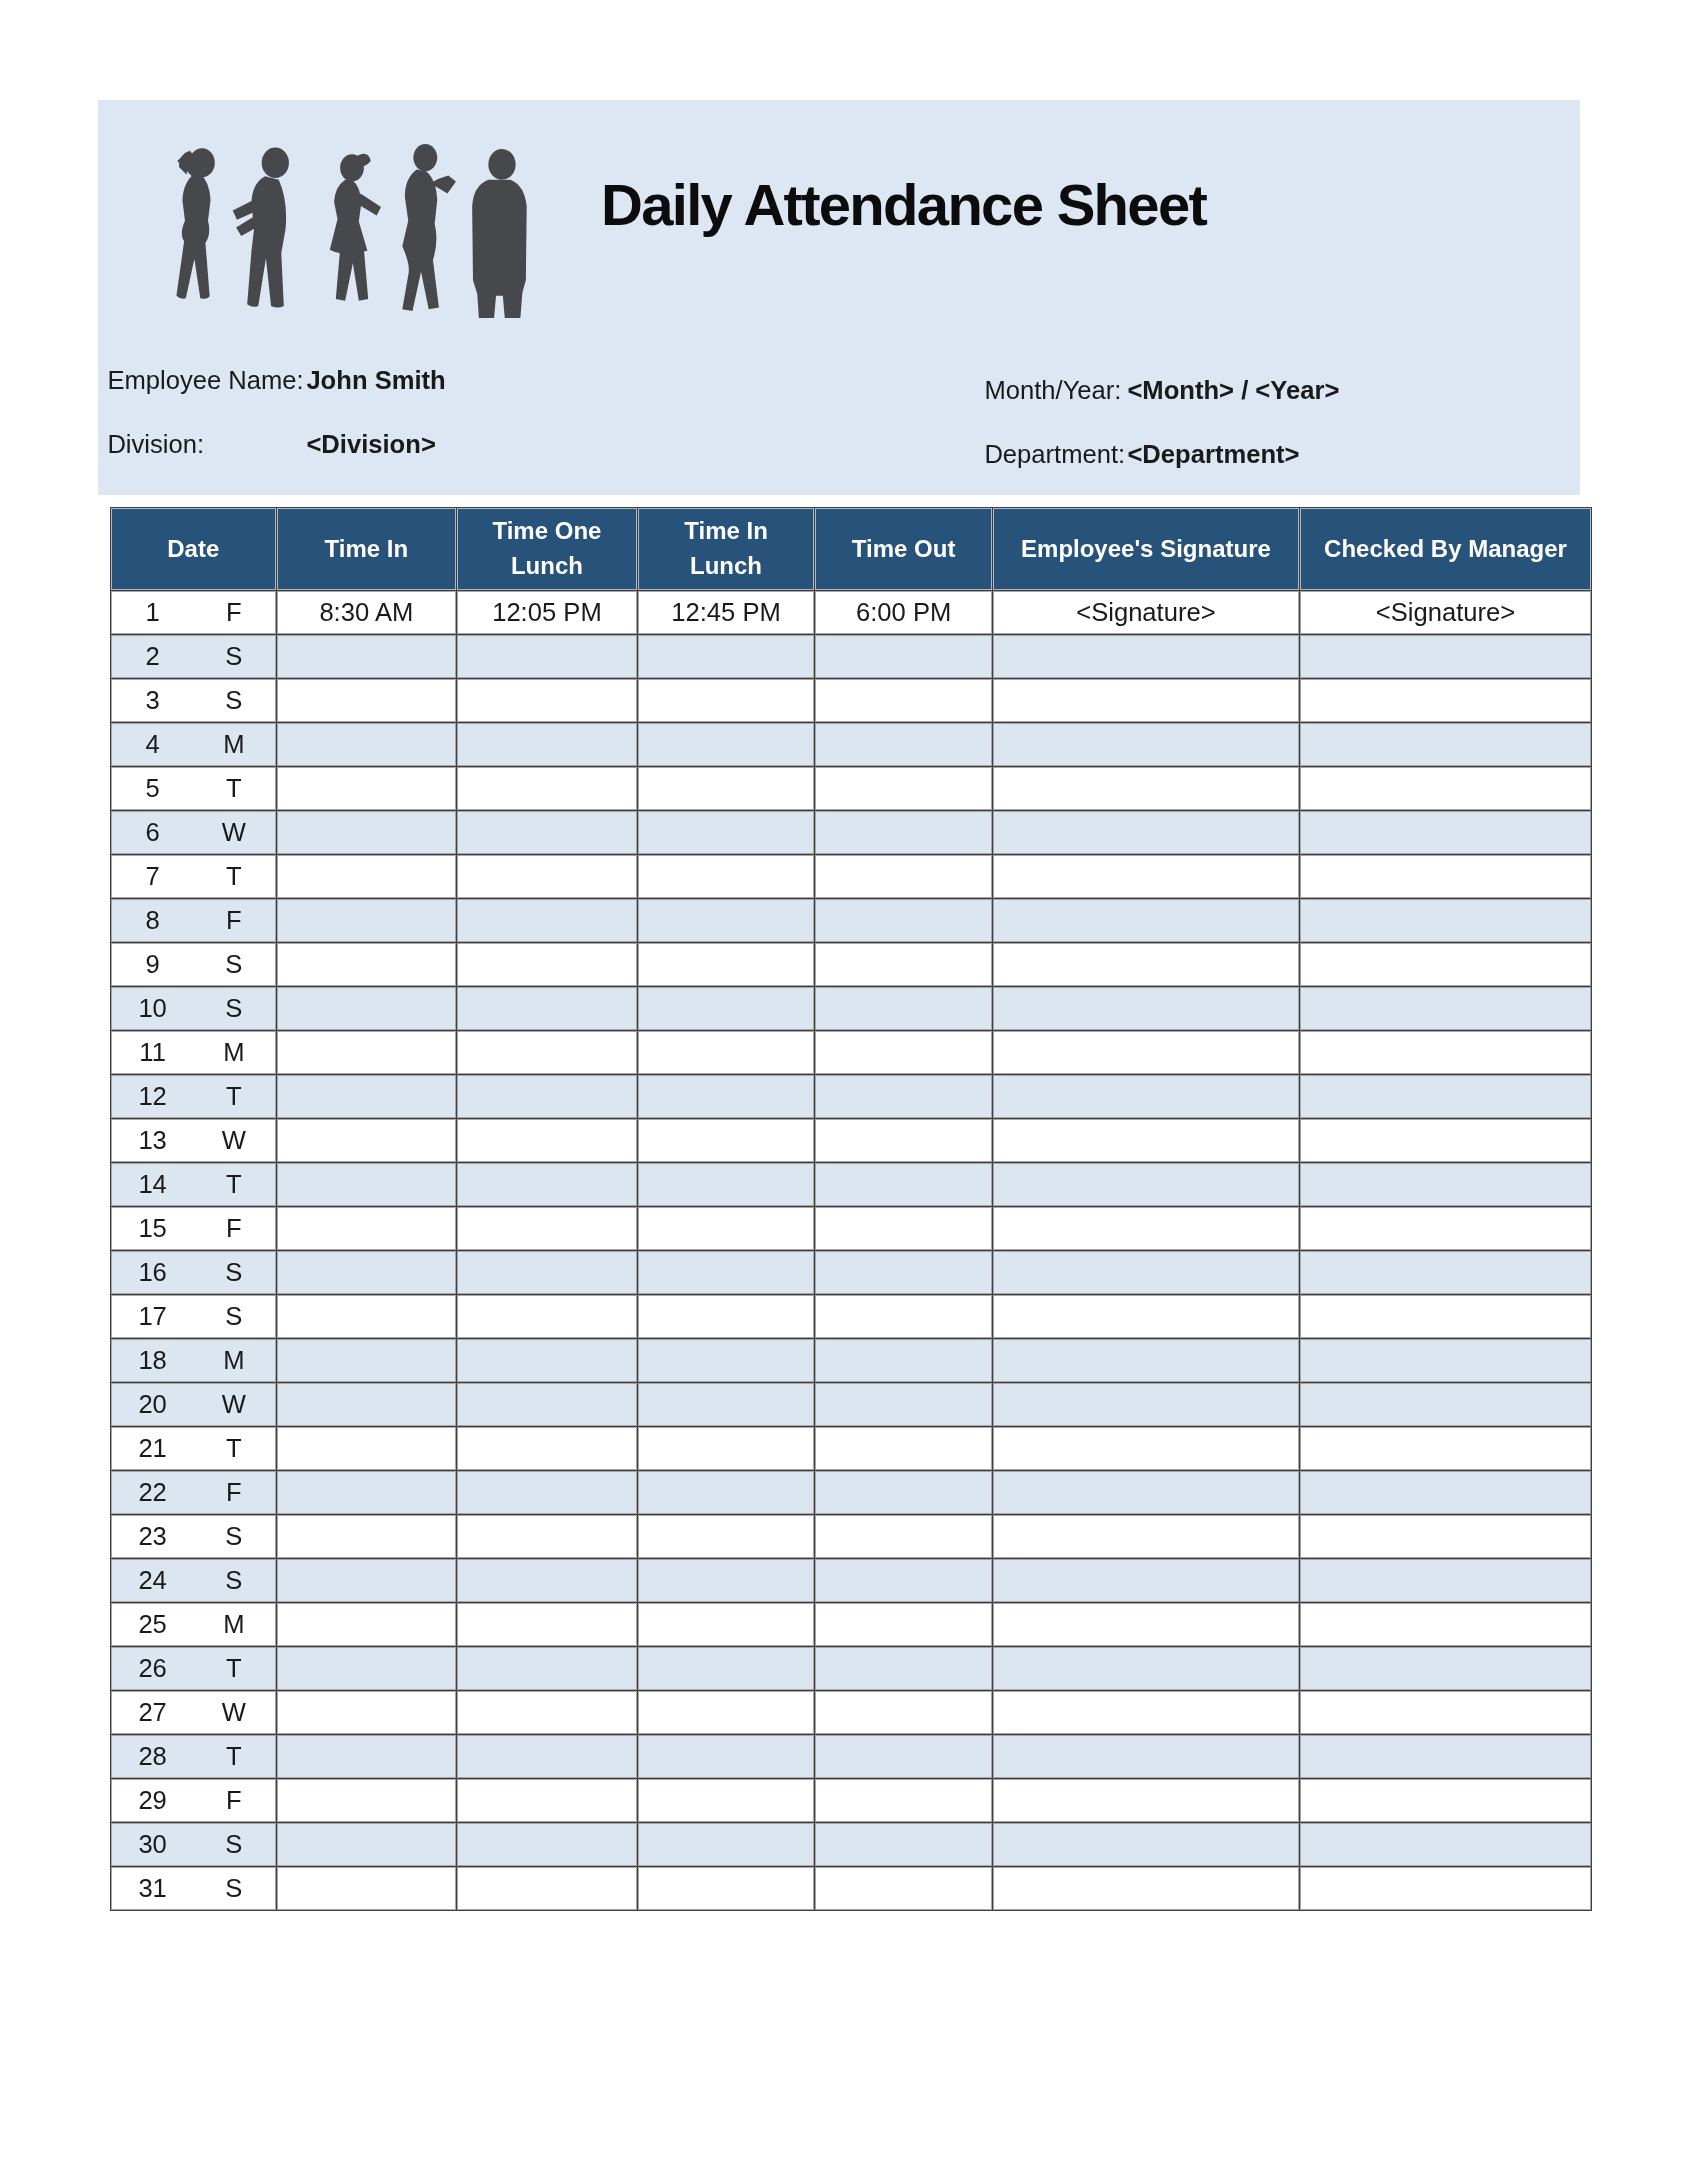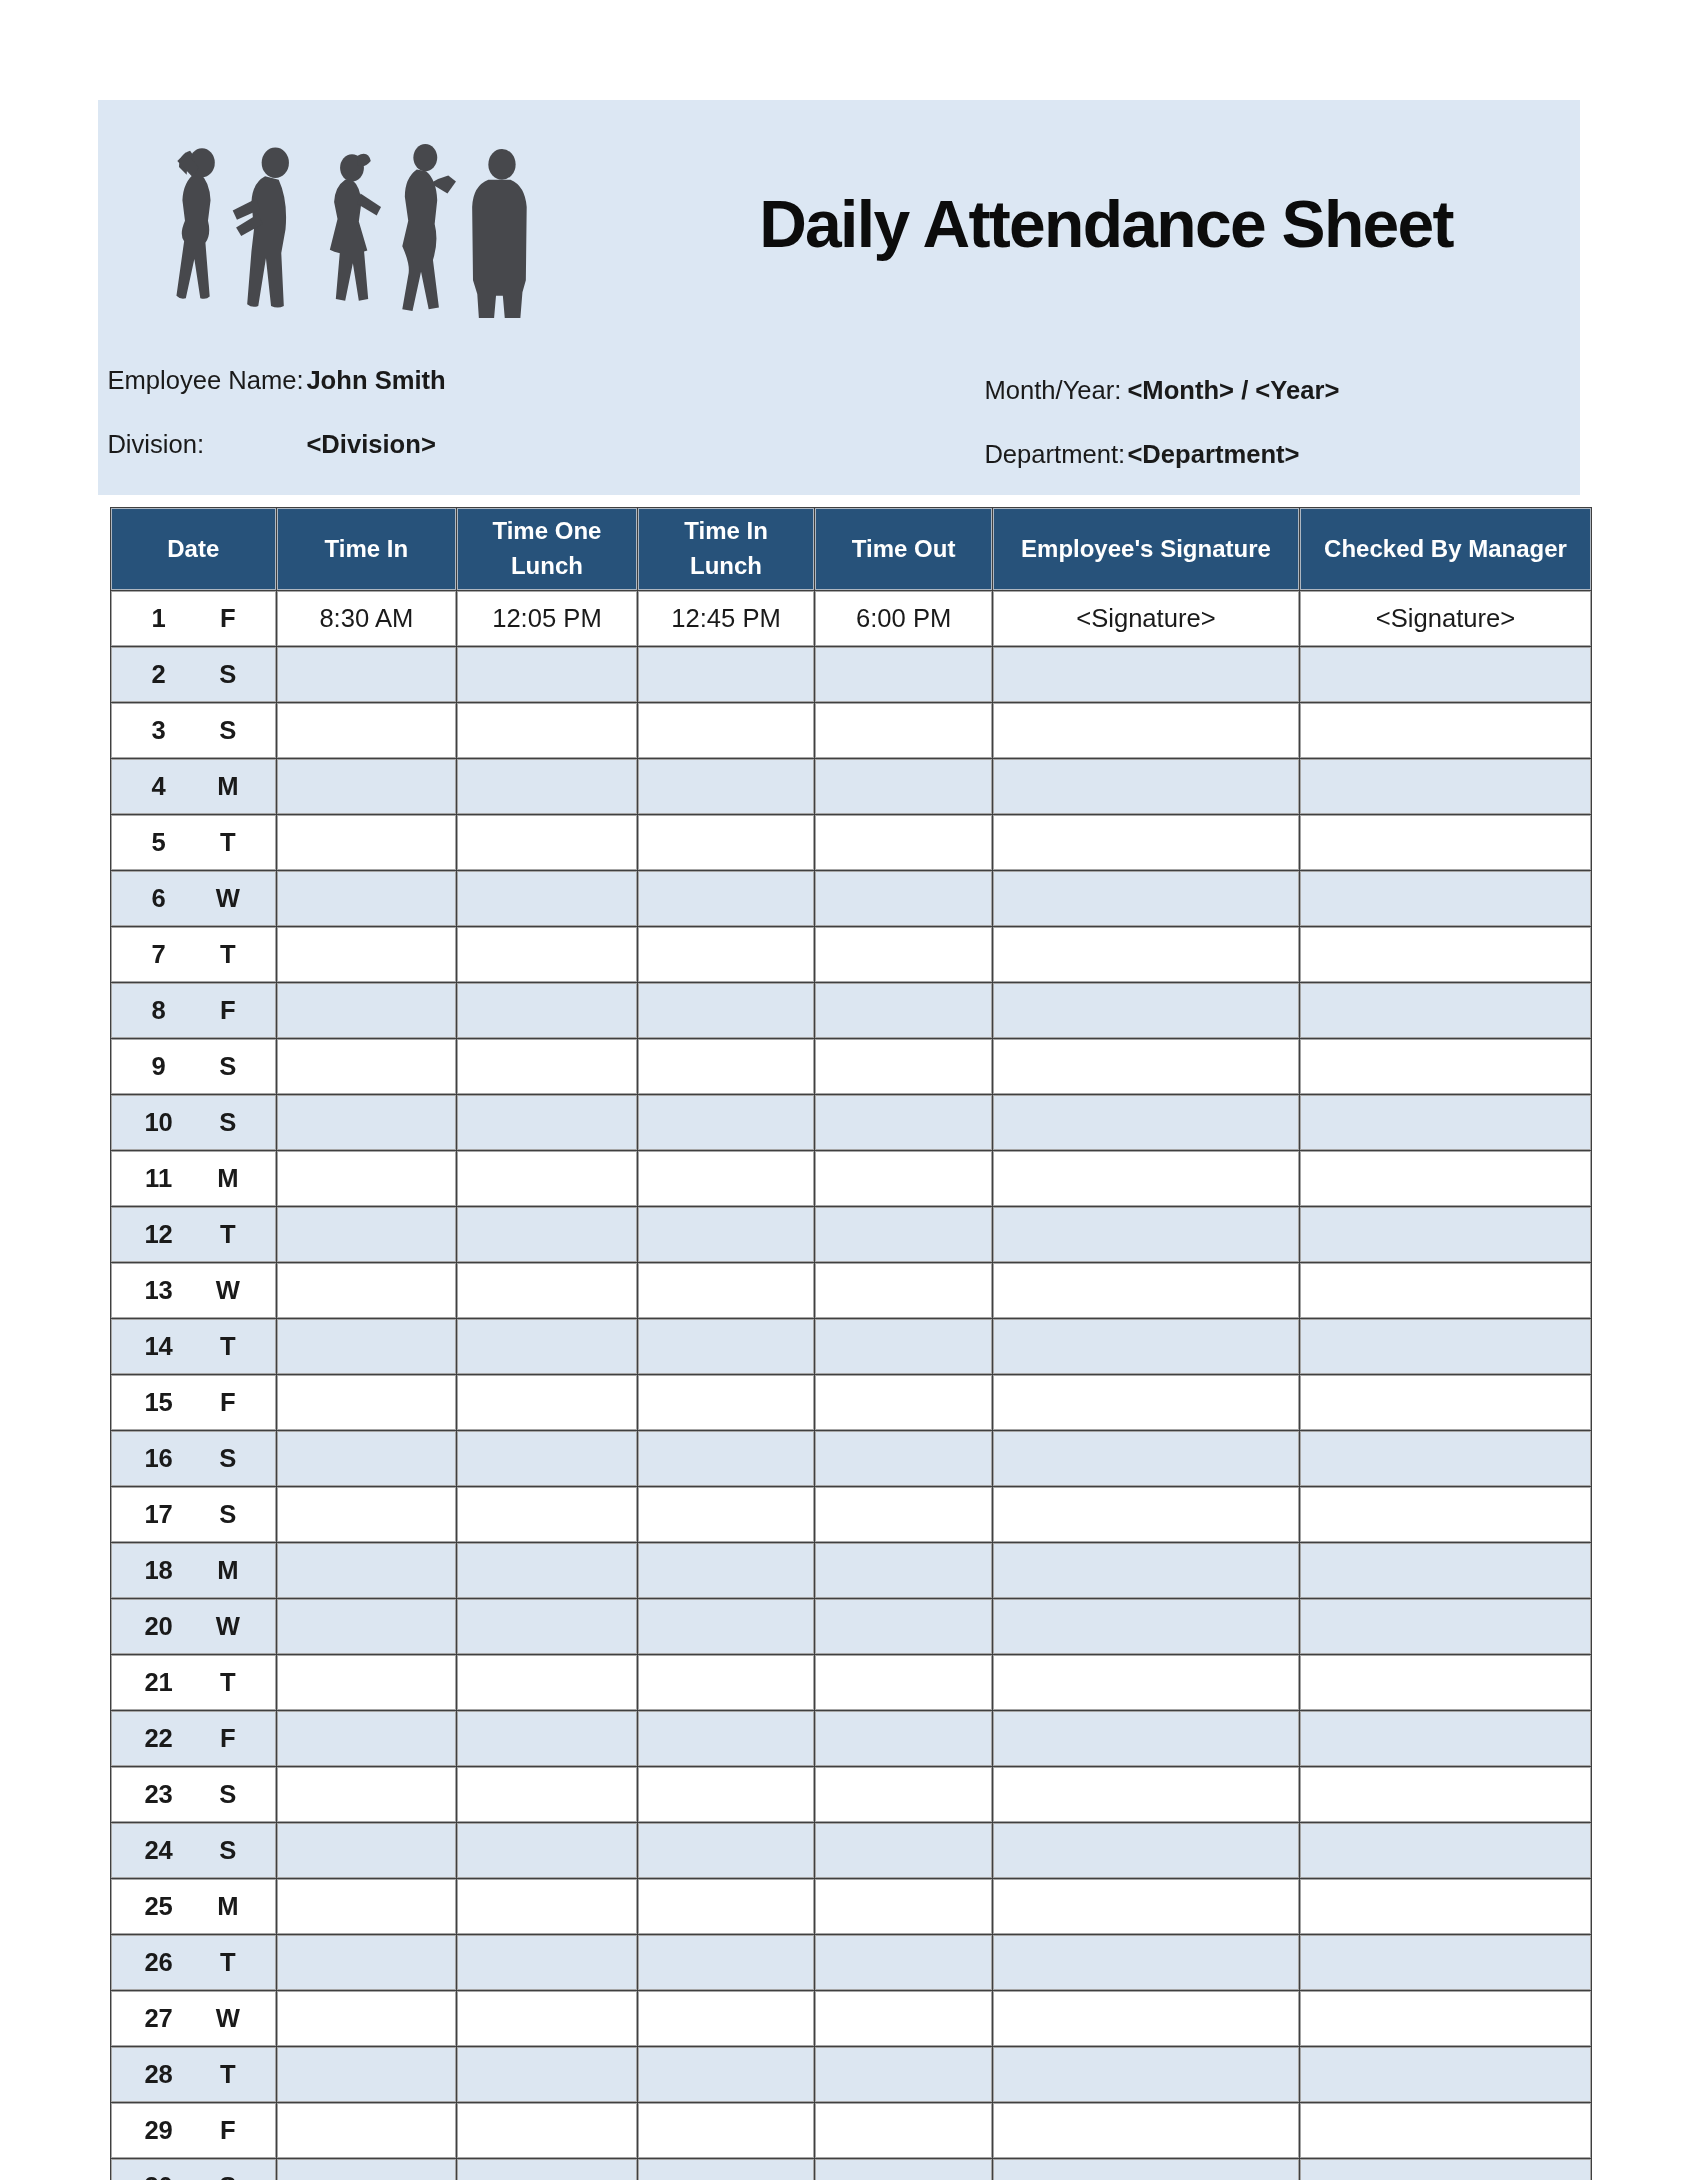--- a/index.html
+++ b/index.html
@@ -9,22 +9,22 @@
     font-family:"Liberation Sans","DejaVu Sans",sans-serif;
     color:#1a1a1a; overflow:hidden; position:relative;
   }
   .page { position:absolute; left:98px; top:100px; width:1482px; }
 
   
   .banner { position:relative; height:395px; background:#dce7f3; }
   .people { position:absolute; left:58px; top:37px; width:392px; height:181px; }
   .people path, .people ellipse { fill:#47484c; }
   .title {
-    position:absolute; left:503px; top:73px; width:980px; margin:15px;
-    text-align:center; font-size:66px; font-weight:700; letter-spacing:-1.7px;
+    position:absolute; left:503px; top:73px; width:980px; margin:0;
+    font-size:58px; font-weight:700; letter-spacing:-1.7px;
     color:#0c0c0c; line-height:1.1; white-space:nowrap;
   }
   .frow { position:absolute; left:9.4px; width:1465px; height:43px;text-decoration:underline; }
   .frow.r1 { top:259px; } .frow.r2 { top:323px; }
   .fgroup { position:absolute; top:0; white-space:nowrap; font-size:25.6px; line-height:43px; }
   .fgroup.gleft { left:0; } .fgroup.gright { left:877px; }
   .flabel { display:inline-block; }
   .gleft  .flabel { min-width:199px; }
   .gright .flabel { min-width:143px;margin-top:10px; }
   .fvalue { font-weight:700; }
@@ -41,21 +41,21 @@
     height:82px; border:1.7px solid #aeb7c1; vertical-align:middle;
     text-align:center; padding:0 3.4px; line-height:1.45; white-space:pre-line;
   }
   td {
     height:43px; border:1.7px solid #a6a6a6; font-size:25.6px; font-weight:400;
     text-align:center; vertical-align:middle; padding:0; overflow:hidden;
     white-space:nowrap;
   }
   tr.plain  td { background:#ffffff; }
   tr.shaded td { background:#dce6f1; }
-  .date-cell { padding:12px;font-weight:bold; }
+  .date-cell { padding:0; }
   .dnum, .dday { display:inline-block; width:50%; text-align:center; }
 </style>
 <title>Daily Attendance Sheet</title></head>
 <body>
 
 <div class="page">
 
   <div class="banner">
     <svg class="people" viewBox="0 0 460 212" aria-hidden="true">
 

